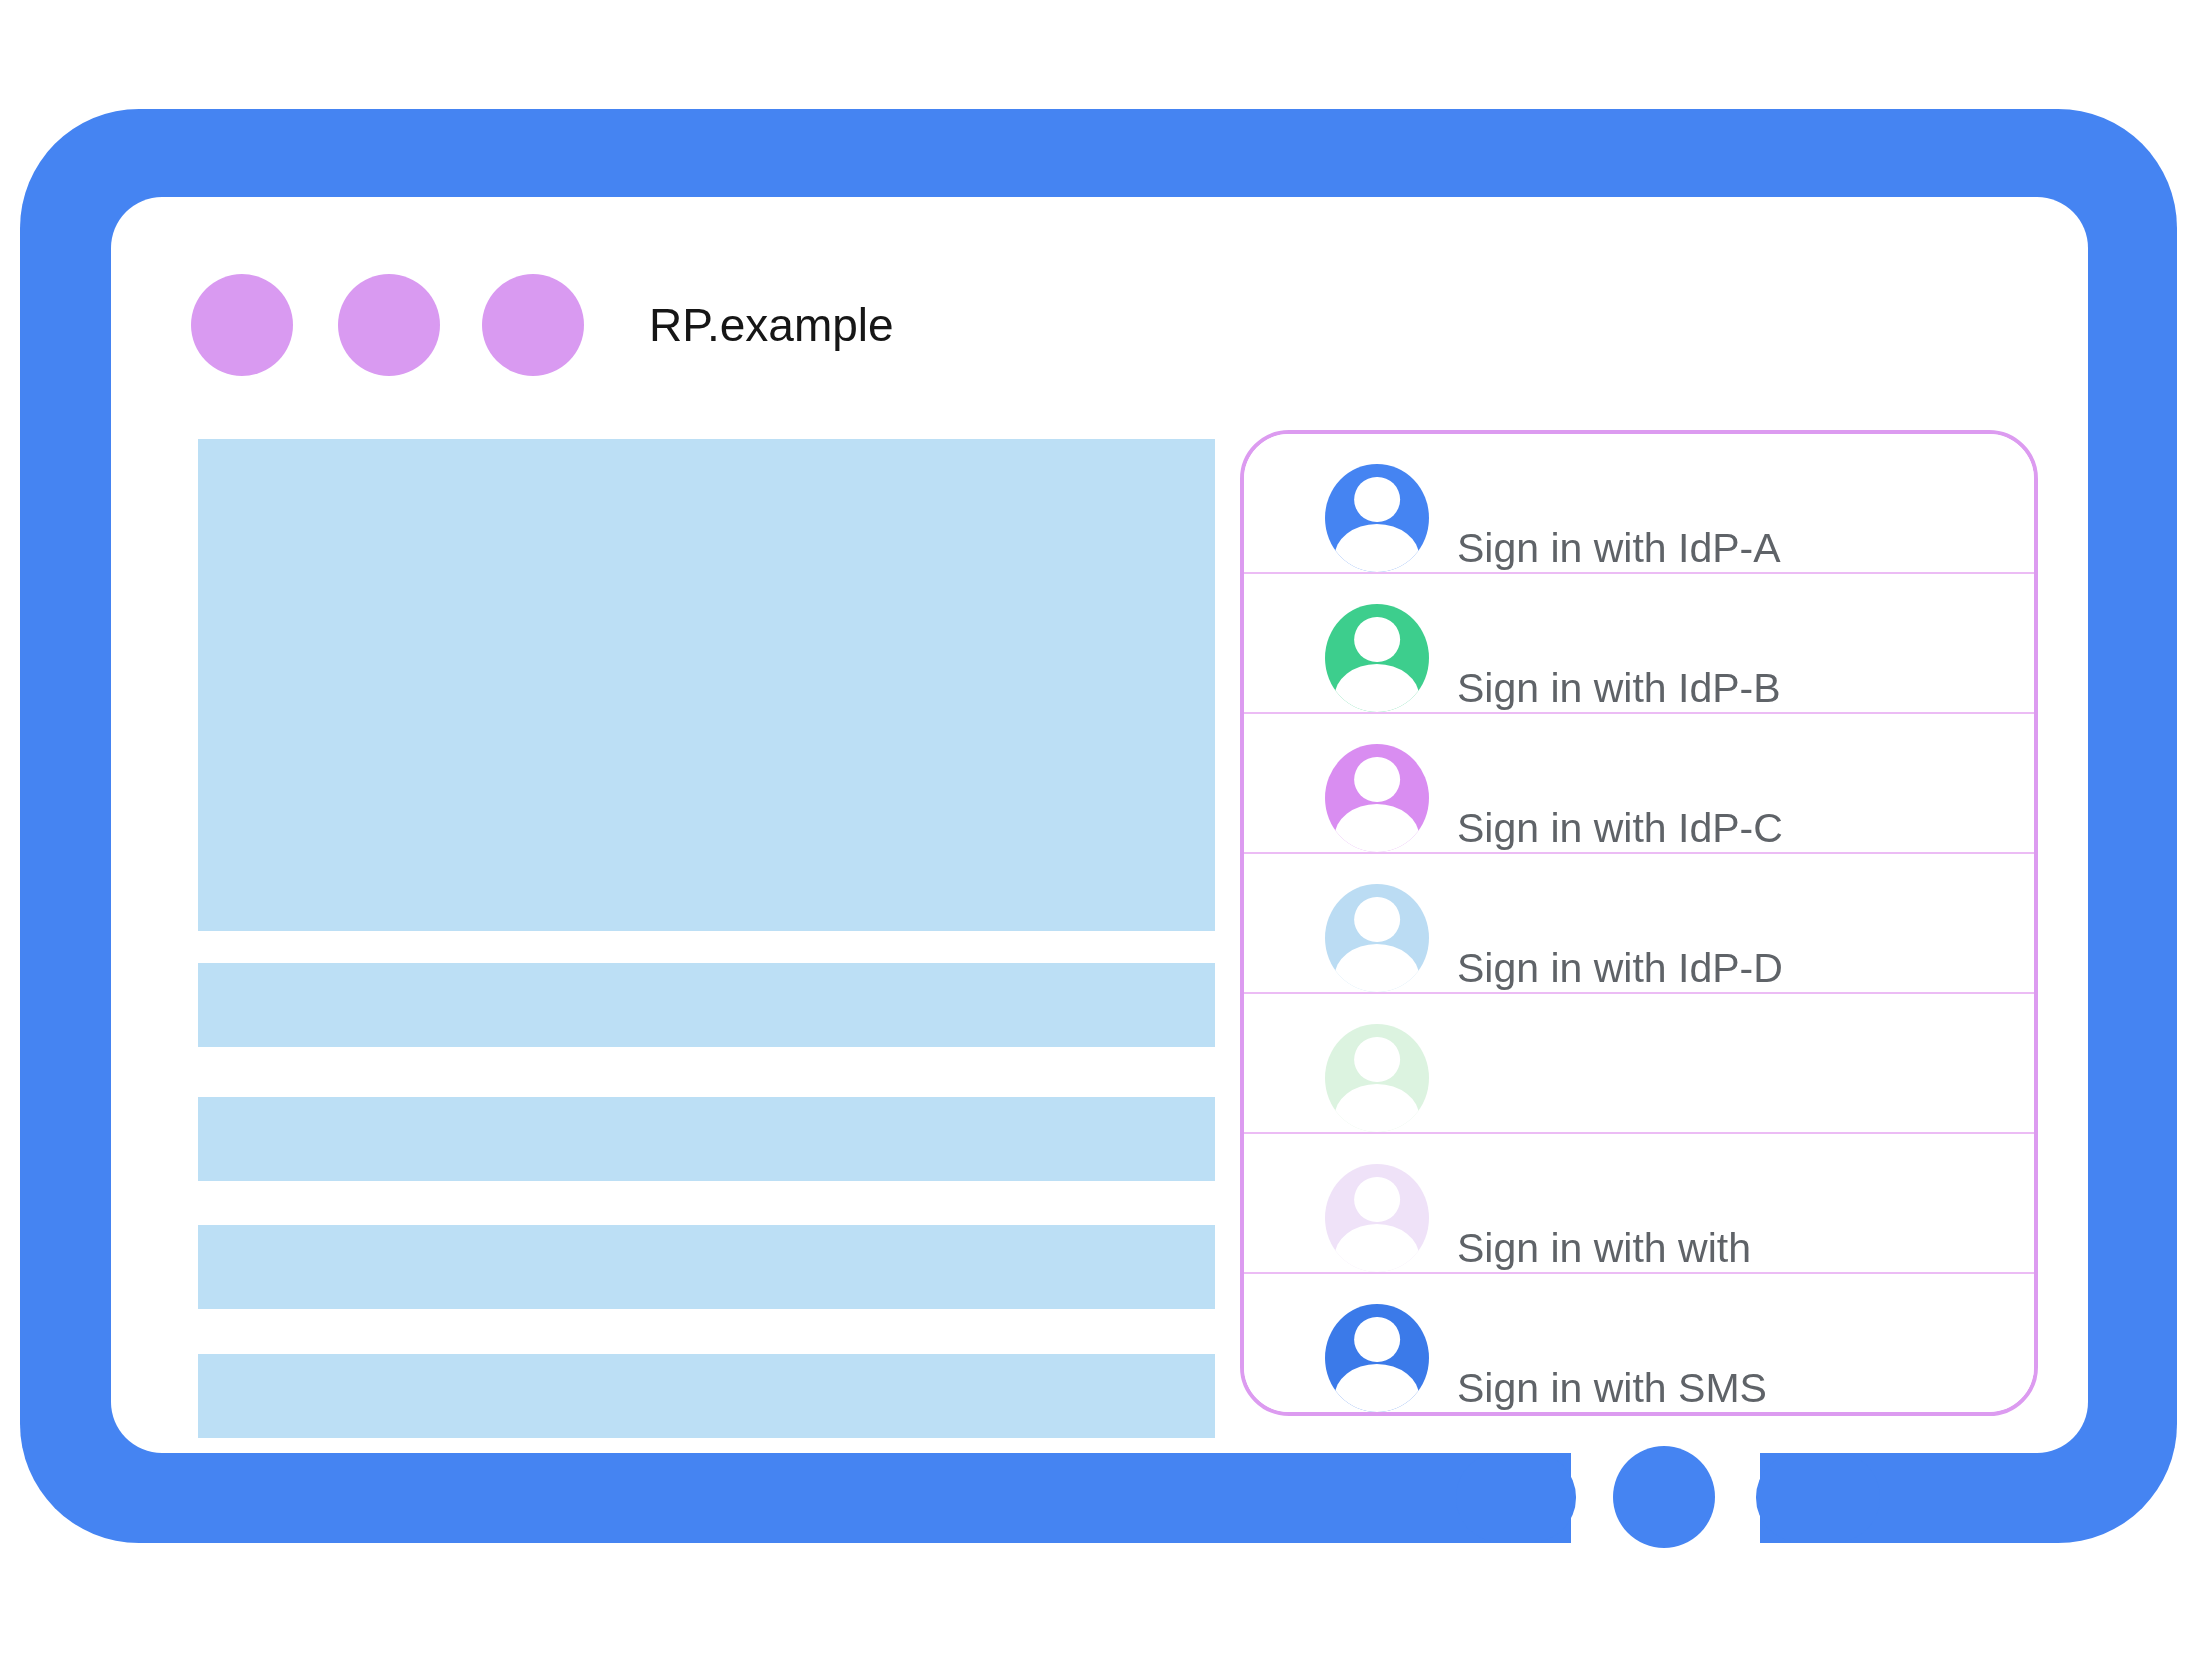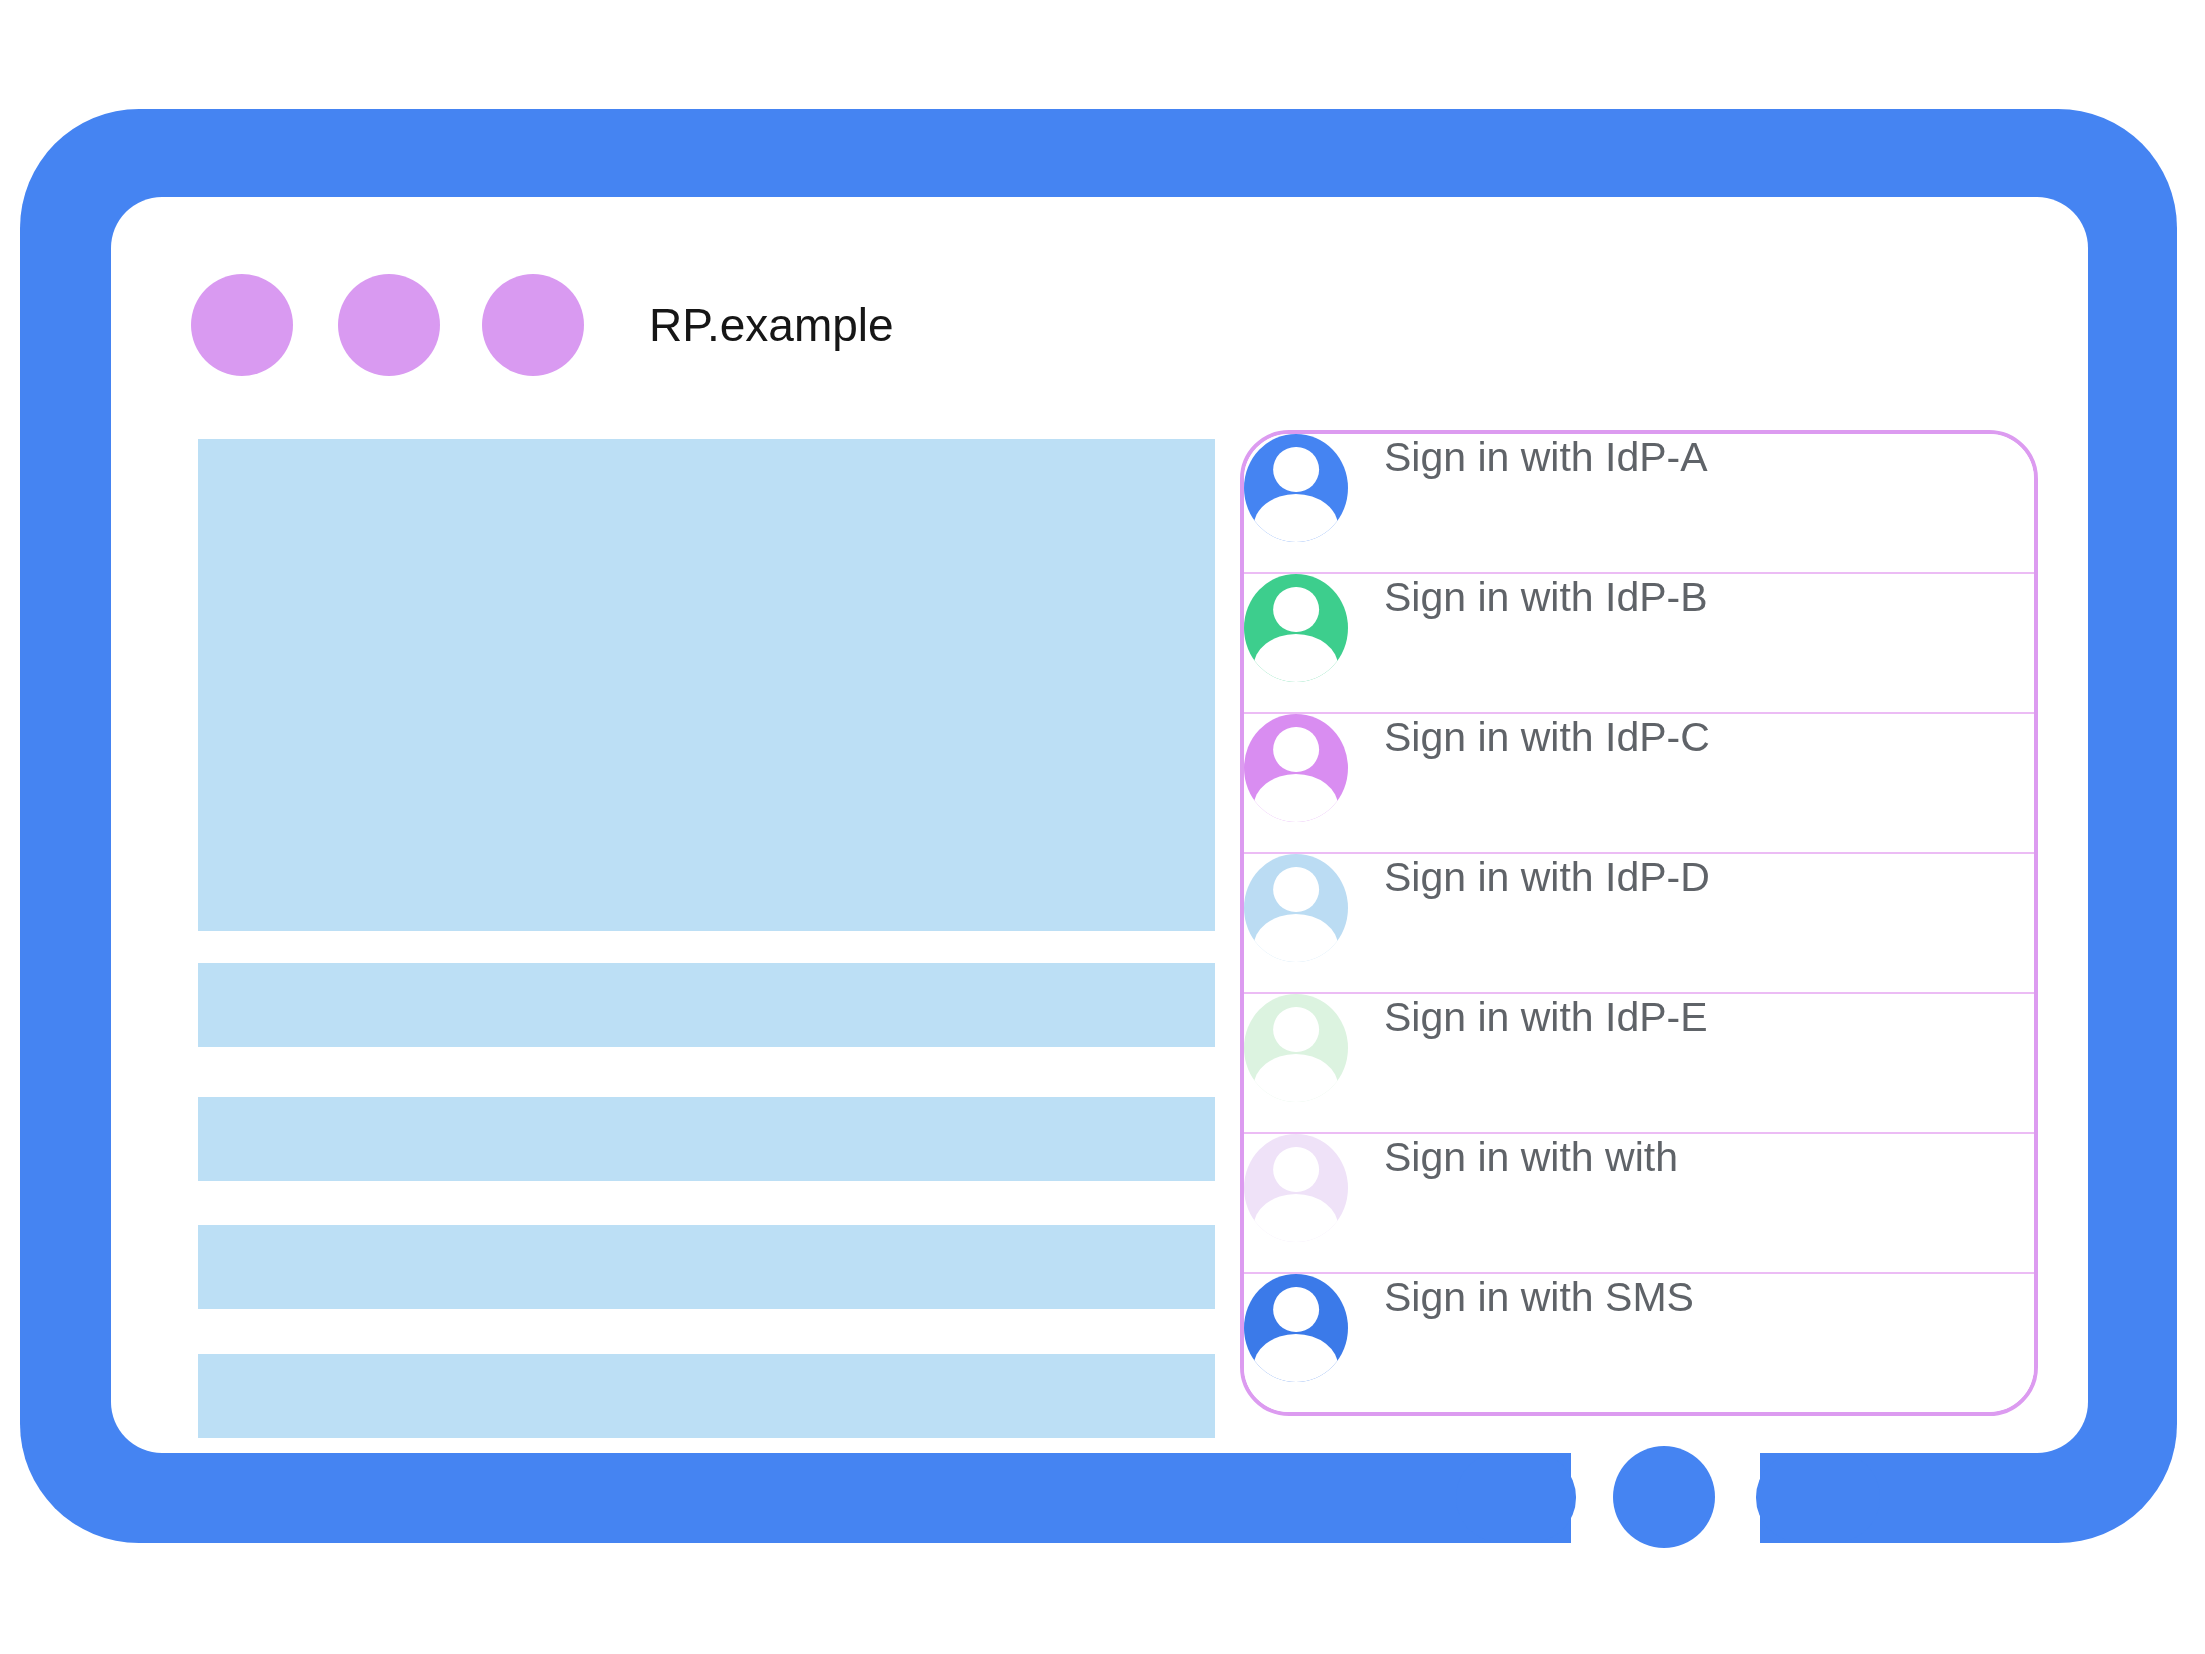--- a/index.html
+++ b/index.html
@@ -59,22 +59,22 @@
   .panel{
     position:absolute;left:1240px;top:430px;width:798px;height:986px;
     box-sizing:border-box;
     border:4.4px solid var(--panel-border,#DC9BF0);
     border-radius:49px;
     background:#ffffff;
     display:flex;flex-direction:column;
     overflow:hidden;
   }
   .signin-row{
-    flex:1;display:flex;align-items:flex-start;
-    gap:36px;
+    flex:1;display:flex;align-items:flex-end;
+    padding-left:81px;gap:28px;
     border-bottom:2.6px solid var(--panel-divider,#ECBCF5);
     cursor:pointer;background:#ffffff;
   }
   .signin-row:last-child{border-bottom:none;}
   .avatar{
     position:relative;flex:0 0 auto;
     width:104px;height:108px;border-radius:50%;
     overflow:hidden;background:#ccc;
   }
   .avatar .head{
@@ -146,21 +146,20 @@
           <span class="body"></span>
       </span>
       <span class="signin-label">Sign in with IdP-D</span>
     </div>
 
     <div class="signin-row">
       <span class="avatar" style="background: rgb(220, 243, 224);">
         <span class="head"></span>
           <span class="body"></span>
       </span>
-      <span class="signin-label">Sign in with IdP-E</span>
     </div>
 
     <div class="signin-row">
       <span class="avatar" style="background: rgb(239, 226, 248);">
         <span class="head"></span>
           <span class="body"></span>
       </span>
       <span class="signin-label">Sign in with with</span>
     </div>
 

